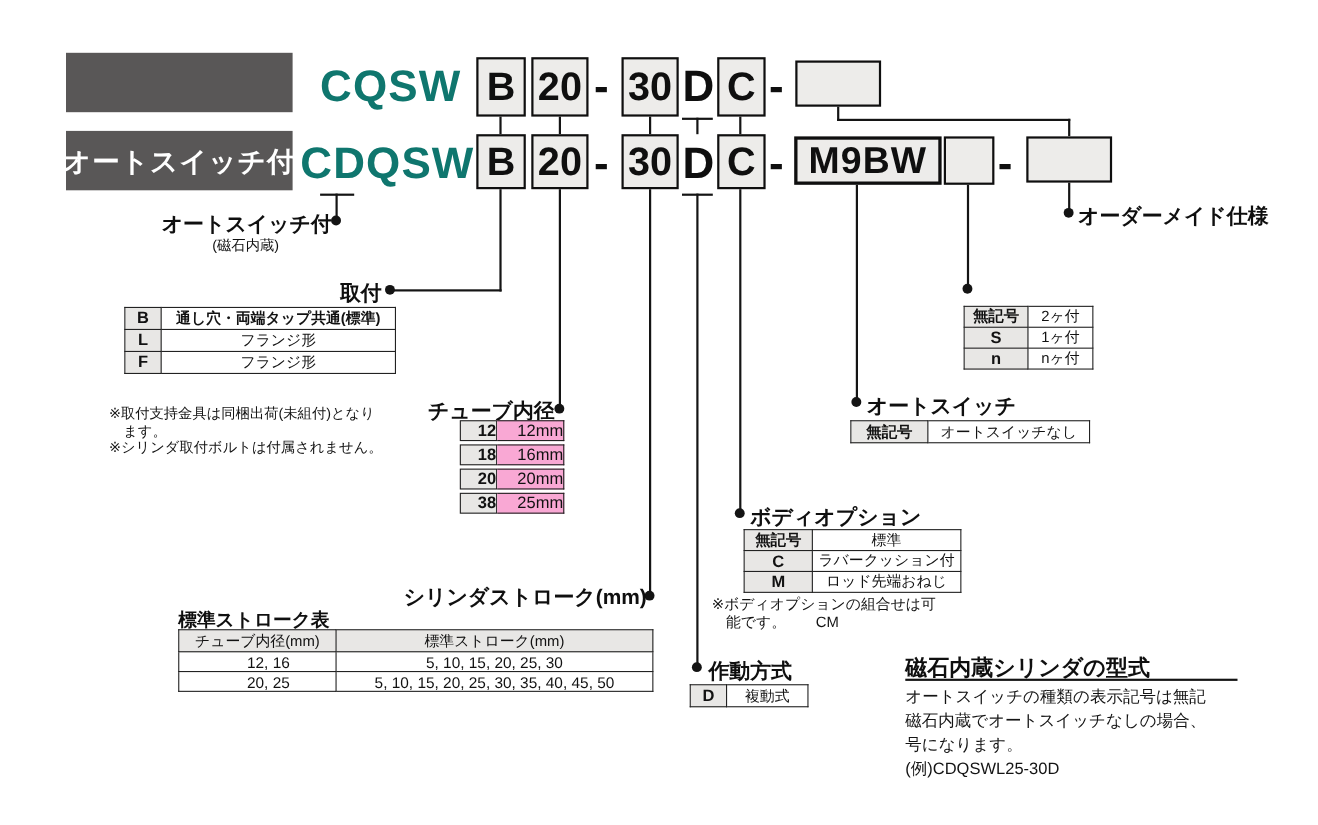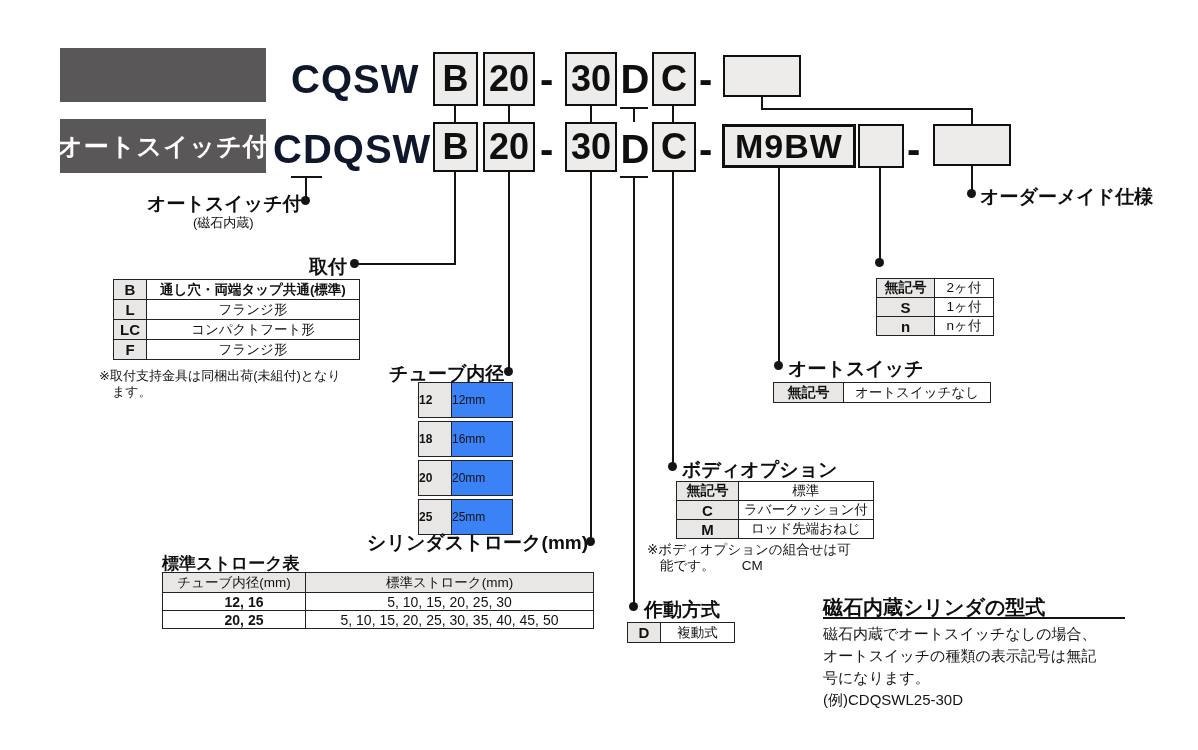--- a/index.html
+++ b/index.html
@@ -3,21 +3,21 @@
 <meta charset="utf-8">
 <style>
   * { margin:0; padding:0; box-sizing:border-box; }
   html,body { background:#fff; }
   body { font-family:"Liberation Sans","DejaVu Sans",sans-serif; color:#121212; }
   .page { position:relative; width:1198px; height:750px; background:#ffffff; overflow:hidden; }
   .dkbox { position:absolute; background:#595757; }
   .badge { width:100%; height:100%; display:flex; align-items:center; justify-content:center;
            color:#ffffff; font-weight:bold; font-size:25px; letter-spacing:1px; white-space:nowrap; }
 
-  .pn { position:absolute; font-weight:bold; font-size:40px; line-height:50px; letter-spacing:1px; color:#0f172a; white-space:nowrap; }
+  .pn { position:absolute; font-weight:bold; font-size:40px; line-height:50px; letter-spacing:1px; color:#0f766e; white-space:nowrap; }
   .pn-d { position:absolute; font-weight:bold; font-size:40px; line-height:50px; width:36px; text-align:center; color:#0f0f0f; }
   .dash { position:absolute; font-weight:bold; font-size:40px; line-height:50px; color:#0f0f0f; }
   .pbox { position:absolute; display:flex; align-items:center; justify-content:center;
           background:#edecea; border:2px solid #0f0f0f; font-weight:bold; font-size:36px; color:#0f0f0f; }
   .pbox.big { font-size:34px; letter-spacing:1px; border-width:3px; }
   .blank { position:absolute; background:#edecea; border:2px solid #0f0f0f; }
 
   .vl { position:absolute; width:2px; background:#141414; }
   .hl { position:absolute; height:2px; background:#141414; }
   .dot { position:absolute; width:9px; height:9px; border-radius:50%; background:#141414; }
@@ -25,26 +25,26 @@
   .co { position:absolute; font-weight:bold; font-size:19px; color:#0f0f0f; white-space:nowrap; }
   .co-sub { position:absolute; font-size:13px; color:#0f0f0f; white-space:nowrap; }
   .note { position:absolute; font-size:13px; line-height:15.5px; color:#141414; white-space:nowrap; }
   .note .indent { padding-left:13px; }
 
   table.spec { position:absolute; border-collapse:collapse; background:#ffffff; }
   table.spec td { border:1.5px solid #222; text-align:center; vertical-align:middle;
                   font-size:13.5px; color:#121212; padding:0 5px; height:20px; white-space:nowrap; }
   table.spec td.code { background:#e8e7e5; font-weight:bold; font-size:15px; }
   table.spec td.hdr { background:#e8e7e5; font-size:13.5px; }
-  table.spec td.bold { font-weight:bold; font-size:14px;padding-left:25px; }
+  table.spec td.bold { font-weight:normal; font-size:14px;padding-left:25px; }
 
   table.gap { position:absolute; border-collapse:separate; border-spacing:0 3px; }
-  table.gap td { border:1.5px solid #222; text-align:left; vertical-align:middle;
-                 font-size:12px; color:#121212; height:36px; white-space:nowrap; }
-  table.gap td + td { border-left:none; background:#3b82f6; }
+  table.gap td { border:1.5px solid #222; text-align:right; vertical-align:middle;
+                 font-size:15px; color:#121212; height:16px; white-space:nowrap; }
+  table.gap td + td { border-left:none; background:#f9a8d4; }
   table.gap td.code { background:#e8e7e5; font-weight:bold; }
 
   .mag-title { position:absolute; font-weight:bold; font-size:20px; color:#0f0f0f; white-space:nowrap; }
   .mag-body { position:absolute; font-size:15px; line-height:22px; color:#141414; white-space:nowrap; }
 </style>
 </head>
 <body>
 
 <div class="page">
 
@@ -99,53 +99,50 @@
     <tbody>
         <tr>
       <td class="code" style="width:33px;">B</td>
       <td style="width:213px;font-weight:bold;">通し穴・両端タップ共通(標準)</td>
     </tr>
     <tr>
       <td class="code">L</td>
       <td>フランジ形</td>
     </tr>
     <tr>
-      <td class="code">LC</td>
-      <td>コンパクトフート形</td>
-    </tr>
-    <tr>
       <td class="code">F</td>
       <td>フランジ形</td>
     </tr>
   </tbody>
     </table>
   <div class="note" style="left:99px;top:368px;">
     <div>※取付支持金具は同梱出荷(未組付)となり</div>
     <div class="indent">ます。</div>
+    <div>※シリンダ取付ボルトは付属されません。</div>
   </div>
 
   <div class="vl" style="left:508px;top:172px;height:197px;"></div>
   <div class="dot" style="left:504px;top:367px;"></div>
   <div class="co" style="left:389px;top:361px;">チューブ内径</div>
   <table class="gap" style="left:418px;top:379px;">
     <tbody>
         <tr>
       <td class="code" style="width:34px;">12</td>
       <td style="width:61px;">12mm</td>
     </tr>
     <tr>
       <td class="code">18</td>
       <td>16mm</td>
     </tr>
     <tr>
       <td class="code">20</td>
       <td>20mm</td>
     </tr>
     <tr>
-      <td class="code">25</td>
+      <td class="code">38</td>
       <td>25mm</td>
     </tr>
   </tbody>
     </table>
 
   <div class="vl" style="left:590px;top:172px;height:369px;"></div>
   <div class="dot" style="left:586px;top:537px;"></div>
   <div class="co" style="left:367px;top:530px;">シリンダストローク(mm)</div>
   <div class="co" style="left:162px;top:552px;font-size:17px;">標準ストローク表</div>
   <table class="spec" style="left:162px;top:572px;">
@@ -233,19 +230,19 @@
   </tbody>
     </table>
 
   <div class="vl" style="left:971px;top:166px;height:27px;"></div>
   <div class="dot" style="left:967px;top:189px;"></div>
   <div class="co" style="left:980px;top:184px;">オーダーメイド仕様</div>
 
   <div class="mag-title" style="left:823px;top:594px;">磁石内蔵シリンダの型式</div>
   <div class="hl" style="left:823px;top:617px;width:302px;"></div>
   <div class="mag-body" style="left:823px;top:623px;">
+    <div>オートスイッチの種類の表示記号は無記</div>
     <div>磁石内蔵でオートスイッチなしの場合、</div>
-    <div>オートスイッチの種類の表示記号は無記</div>
     <div>号になります。</div>
     <div>(例)CDQSWL25-30D</div>
   </div>
 
 </div>
 
 </body></html>

